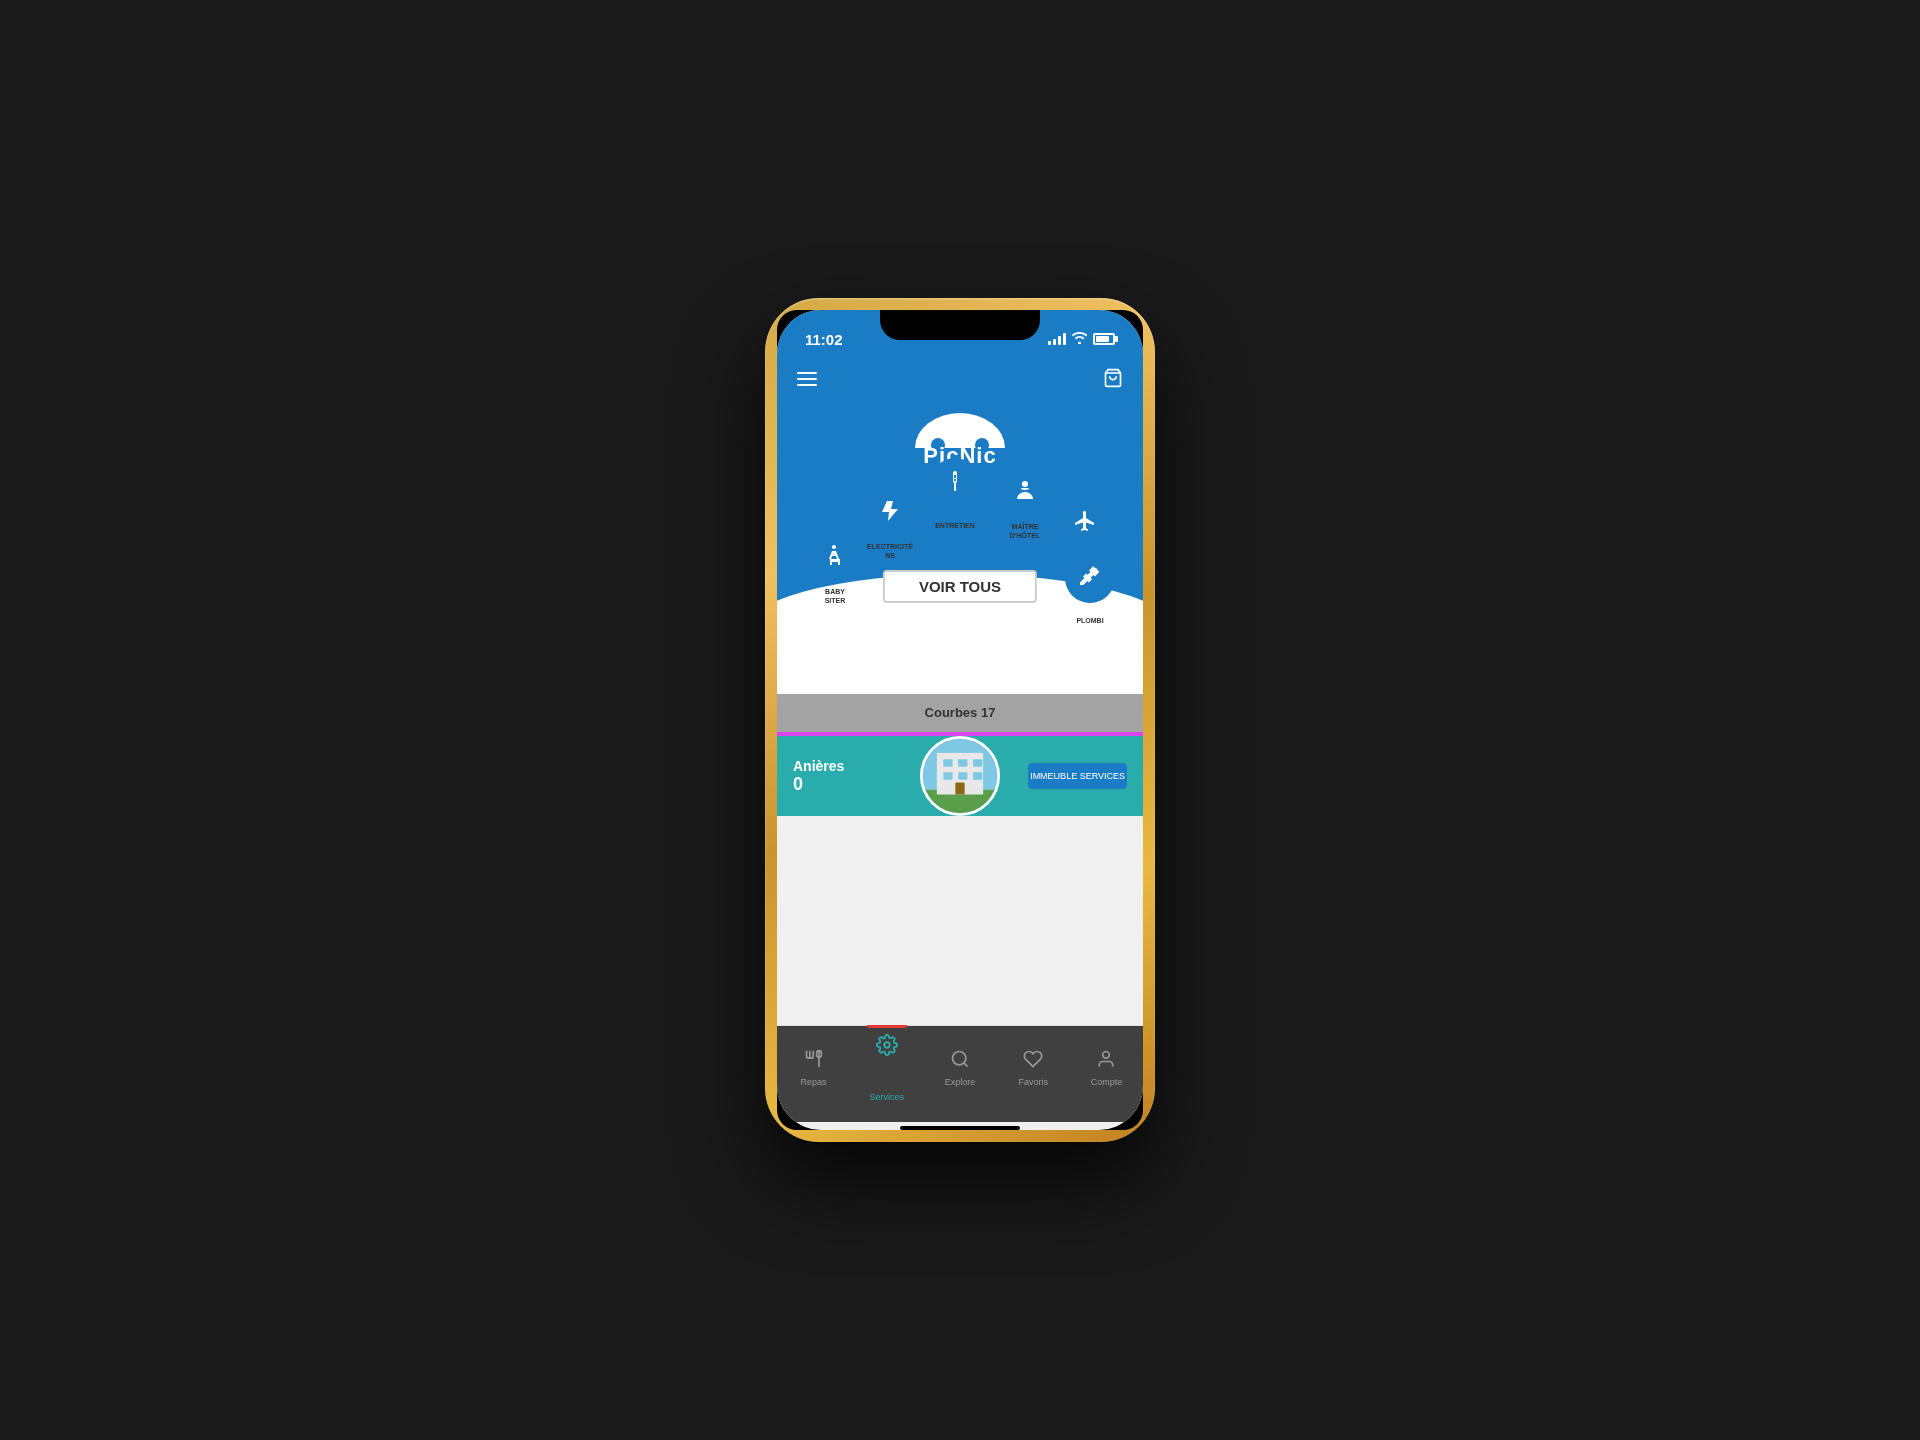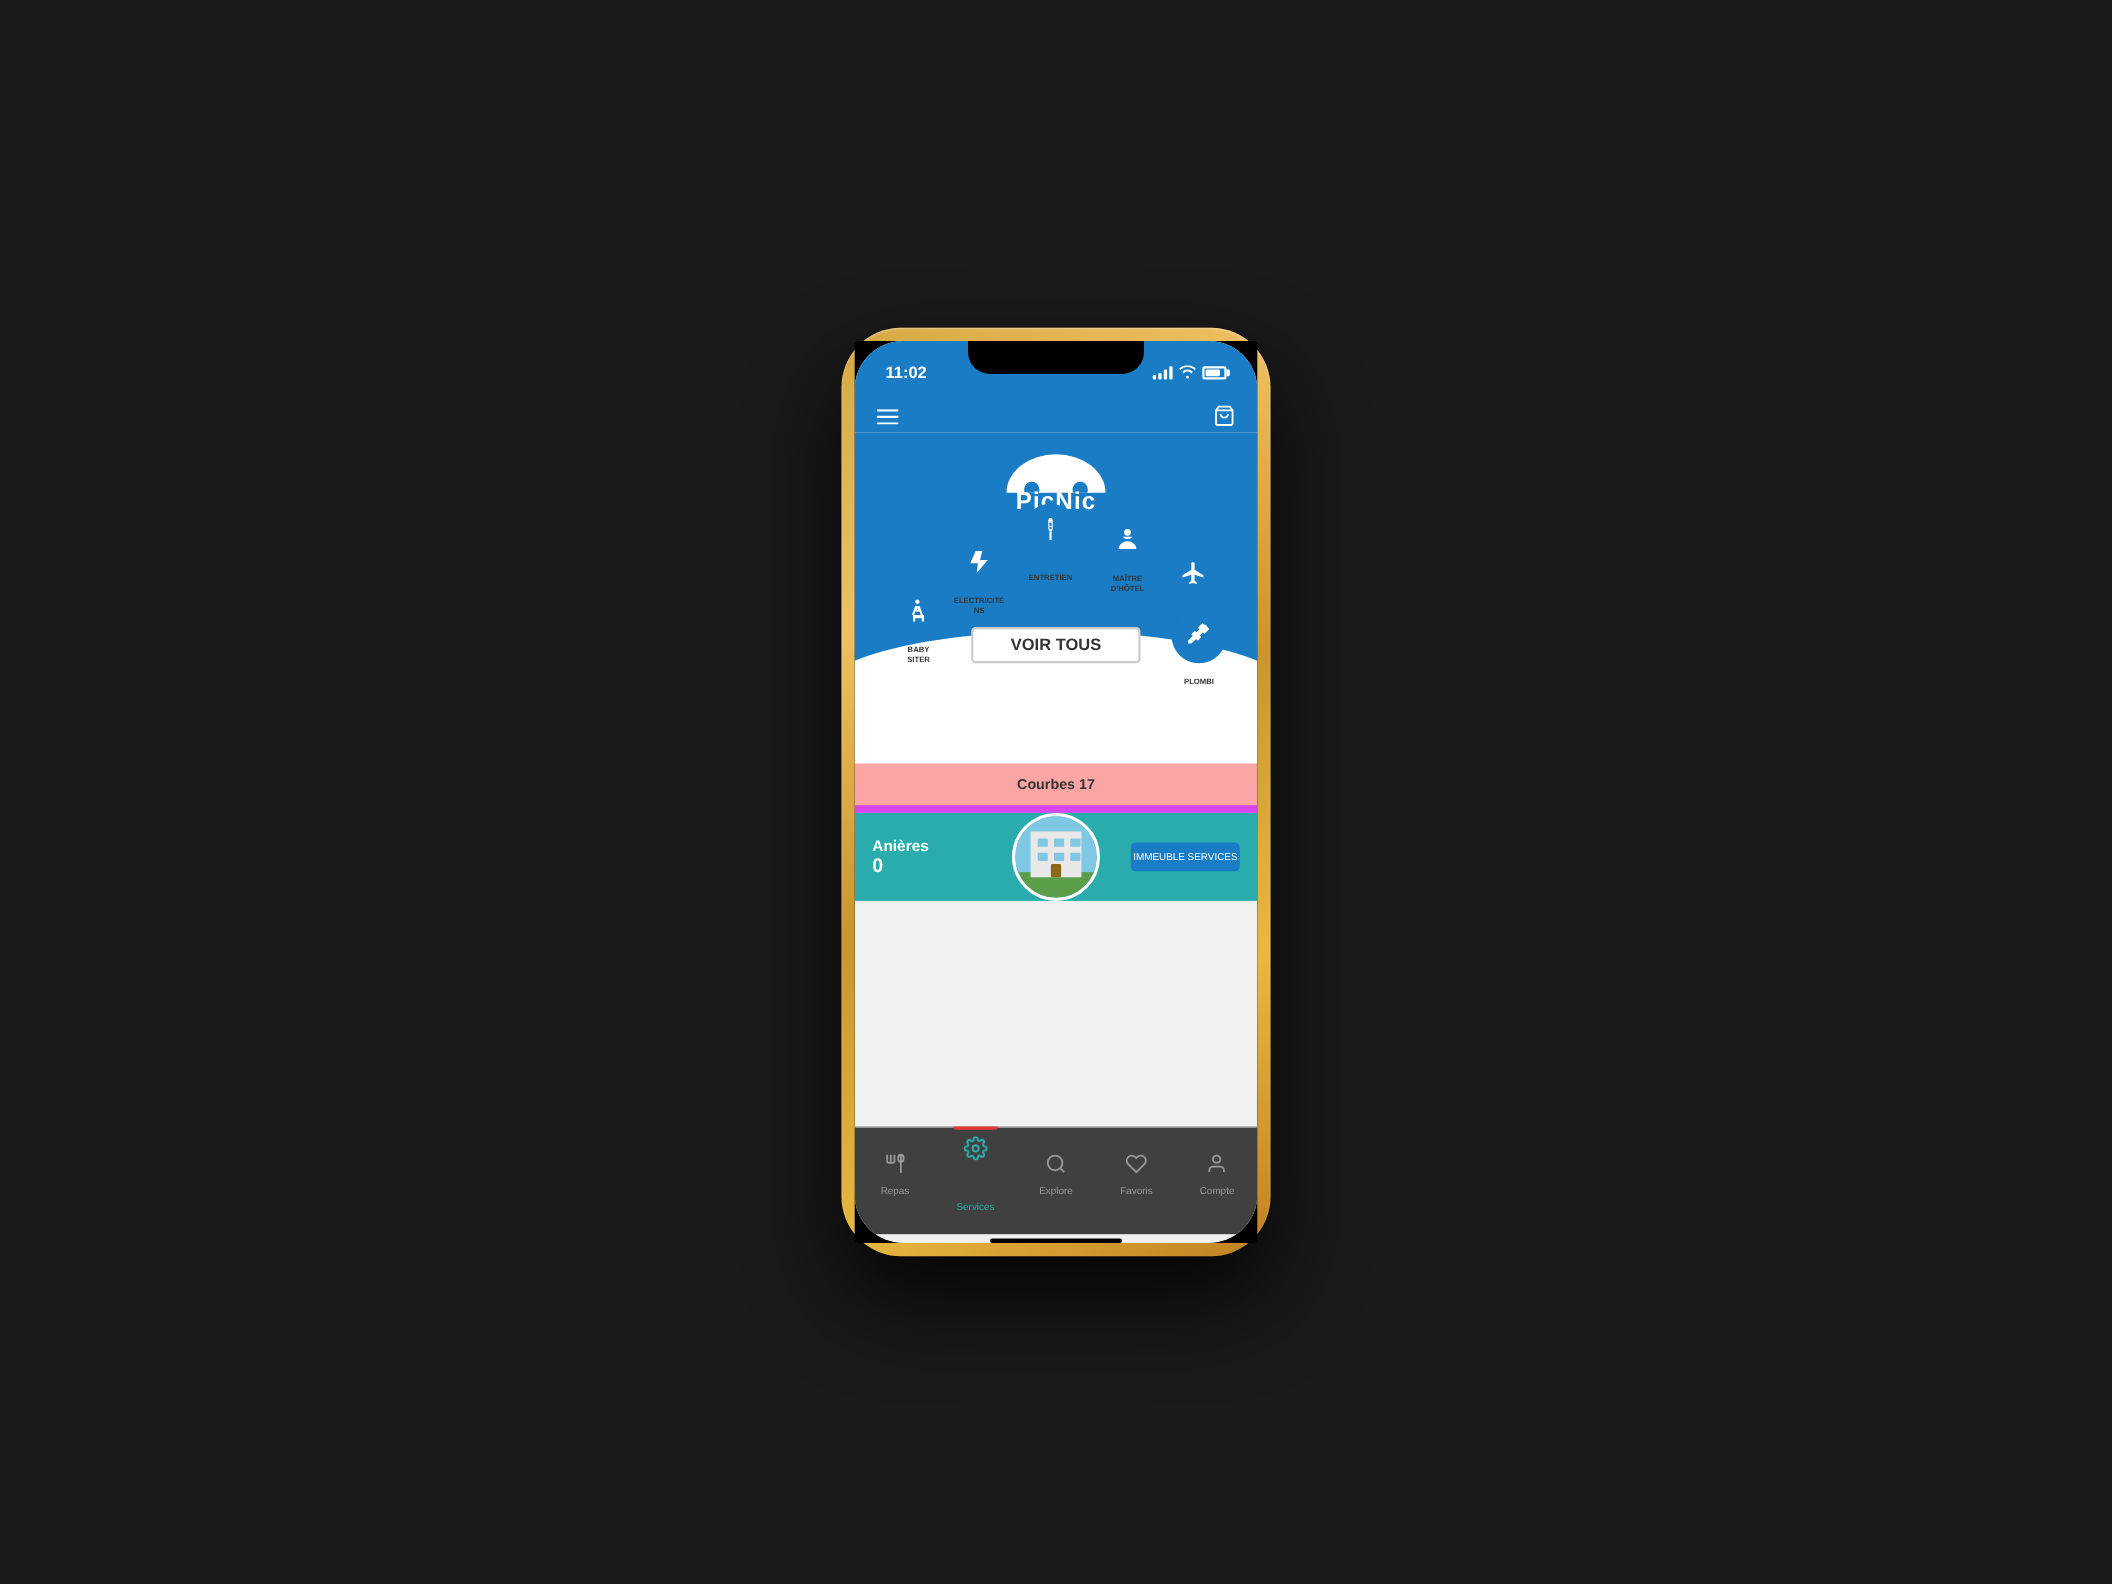--- a/index.html
+++ b/index.html
@@ -19,21 +19,21 @@
       border-radius: 54px;
       padding: 12px;
       box-shadow: 0 40px 80px rgba(0,0,0,0.8), inset 0 1px 2px rgba(255,255,255,0.4);
       position: relative;
     }
 
     .phone-inner {
       width: 100%;
       height: 100%;
       background: #000;
-      border-radius: 4px;
+      border-radius: 20px;
       overflow: hidden;
       position: relative;
     }
 
     .screen {
       width: 100%;
       height: 100%;
       background: #f0f0f0;
       border-radius: 44px;
       overflow: hidden;
@@ -243,23 +243,23 @@
     }
 
     
     .scroll-content {
       flex: 1;
       overflow-y: auto;
       background: #f0f0f0;
     }
 
     .address-bar {
-      background: #fca5a5;
+      background: #a3a3a3;
       padding: 12px 20px;
-      border-bottom: 7px solid #d946ef;
+      border-bottom: 4px solid #d946ef;
     }
 
     .address-text {
       font-size: 13px;
       font-weight: 600;
       color: #333;
       text-align: center;
     }
 
     

